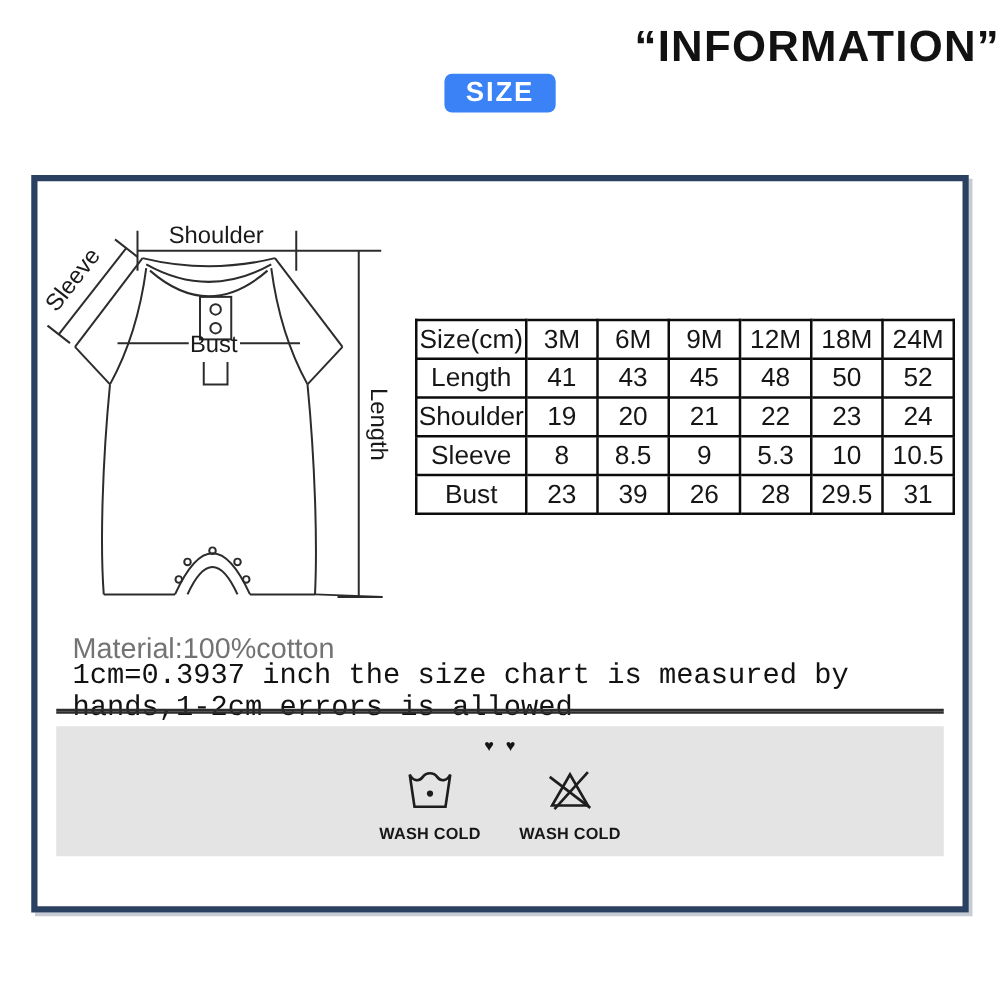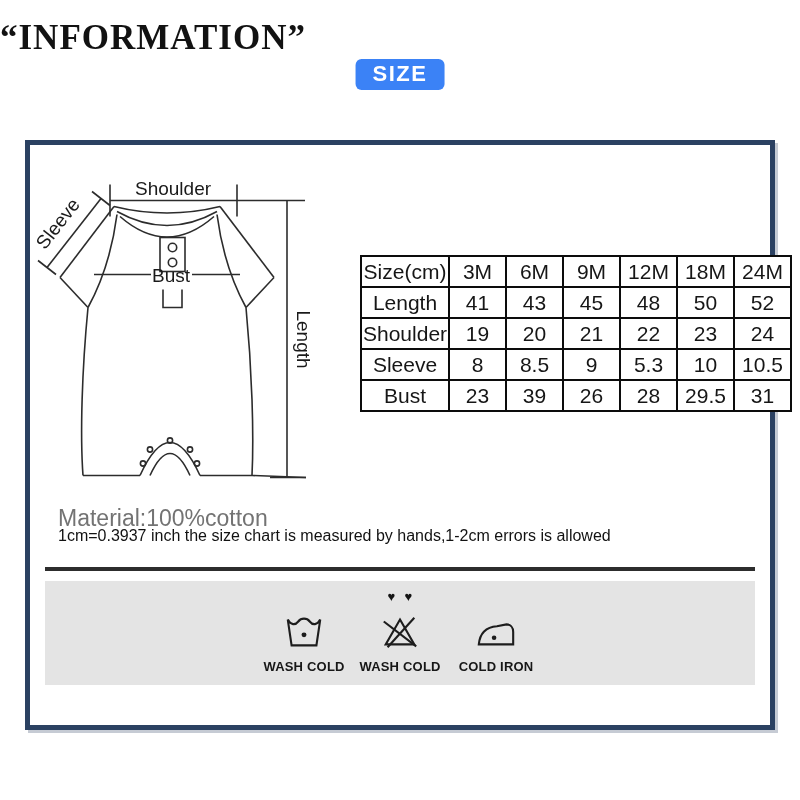--- a/index.html
+++ b/index.html
@@ -1,21 +1,21 @@
 <!DOCTYPE html>
 <html><head>
 <meta charset="utf-8">
 <style>
   * { margin:0; padding:0; box-sizing:border-box; }
   html,body { width:800px; height:800px; background:#ffffff; }
   body { font-family:"Liberation Sans","DejaVu Sans",sans-serif; color:#161616; position:relative; overflow:hidden; }
 
   .page-title{
     position:absolute; top:18px; left:0; width:100%;
-    text-align:left; font-size:35px; font-weight:bold; letter-spacing:1px; color:#121212;font-family:Liberation Serif, serif;
+    text-align:right; font-size:35px; font-weight:bold; letter-spacing:1px; color:#121212;
   }
   .size-badge{
     position:absolute; top:59px; left:50%; transform:translateX(-50%);
     background:#3b82f6; color:#ffffff; font-size:22px; font-weight:bold;
     letter-spacing:1.5px; padding:2px 17px 3px; border-radius:6px;
   }
 
   .frame{
     position:absolute; left:25px; top:140px; width:750px; height:590px;
     border:5px solid #2b4162; background:#ffffff;
@@ -23,47 +23,47 @@
   }
 
   .diagram{ position:absolute; left:30px; top:158px; width:300px; height:348px; }
   .diagram path, .diagram line, .diagram rect, .diagram circle{
     fill:none; stroke:#2c2c2c; stroke-width:1.6;
   }
   .diagram text{ fill:#1a1a1a; stroke:none; font-size:19px; font-family:"Liberation Sans",sans-serif; }
 
   table.size-table{
     position:absolute; left:332px; top:255px; width:432px;
-    border-collapse:collapse; table-layout:fixed; background:#fff;margin-left:28px;
+    border-collapse:collapse; table-layout:fixed; background:#fff;
   }
   table.size-table td{
     border:2px solid #0c0c0c; text-align:center; vertical-align:middle;
     font-size:21px; height:31px; padding:0 1px; white-space:nowrap;
   }
 
   .note-material{ position:absolute; left:58px; top:505px; font-size:23px; color:#737373; }
-  .note-measure{ position:absolute; left:58px; top:527px; font-size:16px; color:#121212; }
+  .note-measure{ position:absolute; left:58px; top:527px; font-size:23px; color:#121212;font-family:Liberation Mono, monospace; }
 
   .double-rule{
     position:absolute; left:45px; top:567px; width:710px; height:3px;
     border-top:2px solid #2d2d2d; border-bottom:2px solid #2d2d2d;
   }
 
   .wash-box{
     position:absolute; left:45px; top:581px; width:710px; height:104px;
     background:#e4e4e4;
   }
   .wash-title{
     padding-top:8px; text-align:center; font-size:15px; font-weight:bold;
     letter-spacing:0.4px; color:#141414;
     display:flex; align-items:center; justify-content:center; gap:9px;
   }
   .wash-title .heart{ font-size:13px; font-weight:normal; }
   .wash-items{
-    margin-top:7px; display:flex; justify-content:center; align-items:flex-start; 
+    margin-top:7px; display:flex; justify-content:center; align-items:flex-start; gap:16px;
   }
   .wash-item{ width:96px; display:flex; flex-direction:column; align-items:center; }
   .wash-item svg{ width:42px; height:42px; }
   .wash-item svg .st{ fill:none; stroke:#1d1d1d; stroke-width:2.2; }
   .wash-item svg .dot{ fill:#1d1d1d; stroke:none; }
   .wash-label{
     margin-top:6px; font-size:13px; font-weight:600; letter-spacing:0.2px;
     color:#171717; white-space:nowrap;
   }
 </style>
@@ -211,25 +211,18 @@
       <div class="wash-item">
         <svg viewBox="0 0 44 44">
           <path class="st" d="M22,9 L37,35 L7,35 Z"></path>
           <line class="st" x1="5" y1="11" x2="39" y2="37"></line>
           <line class="st" x1="37" y1="7" x2="9" y2="38"></line>
         </svg>
         <div class="wash-label">WASH COLD</div>
       </div>
 
 
-      <div class="wash-item">
-        <svg viewBox="0 0 44 44">
-          <path class="st" d="M4,35 C5,24 11,17 23,16 L33,14 C37,14 40,17 40,22 L40,35 Z"></path>
-          <circle class="dot" cx="20" cy="28" r="2.4"></circle>
-        </svg>
-        <div class="wash-label">COLD IRON</div>
-      </div>
 
 
     </div>
   </div>
 
 </div>
 
 </body></html>

